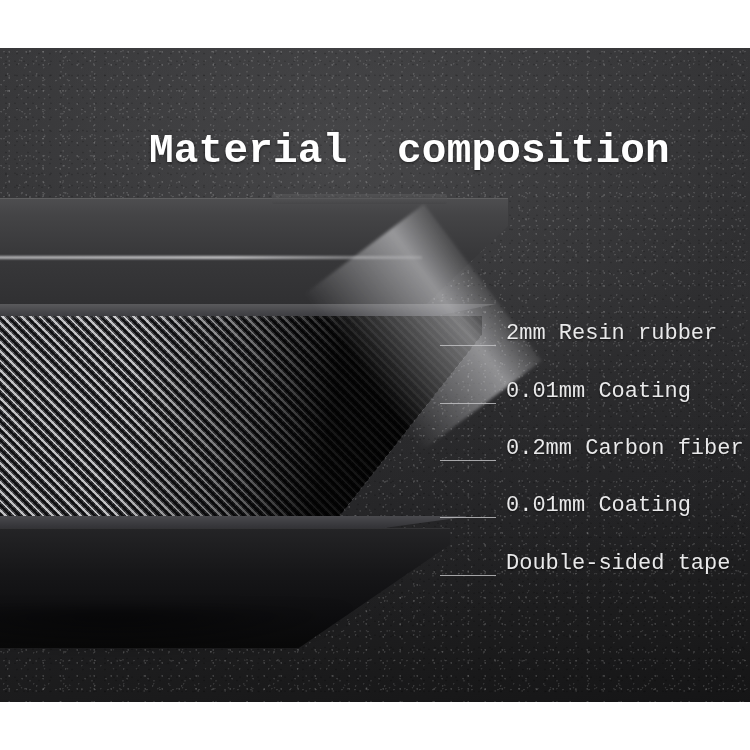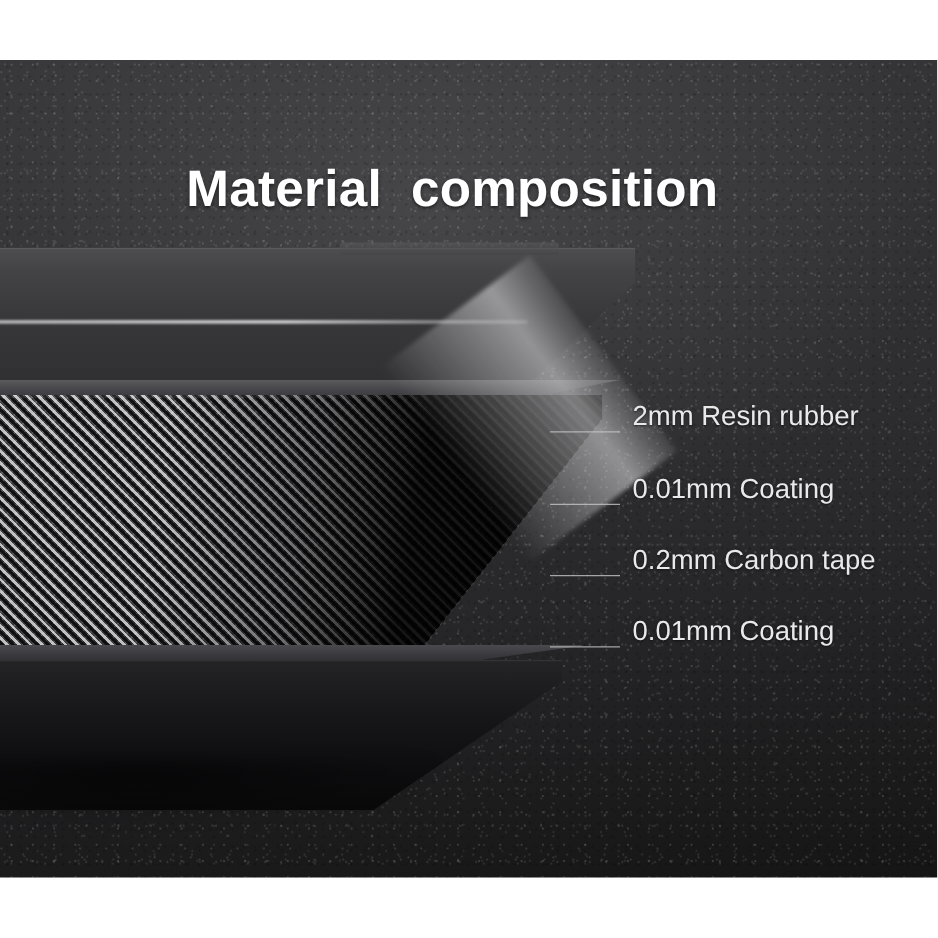--- a/index.html
+++ b/index.html
@@ -14,20 +14,21 @@
     overflow: hidden;
   }
 
   
   #product-image {
     position: relative;
     width: 750px;
     height: 750px;
     background: #ffffff;
     overflow: hidden;
+    font-family: Liberation Mono, monospace;
   }
 
   
   #photo-panel {
     position: absolute;
     left: 0;
     top: 48px;
     width: 750px;
     height: 654px;
     overflow: hidden;
@@ -270,24 +271,28 @@
         <span class="callout-label">2mm Resin rubber</span>
       </div>
 
       <div class="callout" style="top:330px">
         <span class="leader"></span>
         <span class="callout-label">0.01mm Coating</span>
       </div>
 
       <div class="callout" style="top:387px">
         <span class="leader"></span>
-        <span class="callout-label">0.2mm Carbon tape</span>
+        <span class="callout-label">0.2mm Carbon fiber</span>
       </div>
 
       <div class="callout" style="top:444px">
         <span class="leader"></span>
         <span class="callout-label">0.01mm Coating</span>
       </div>
 
+      <div class="callout" style="top:502px">
+        <span class="leader"></span>
+        <span class="callout-label">Double-sided tape</span>
+      </div>
 
     </div>
   </div>
 </div>
 
 </body></html>

